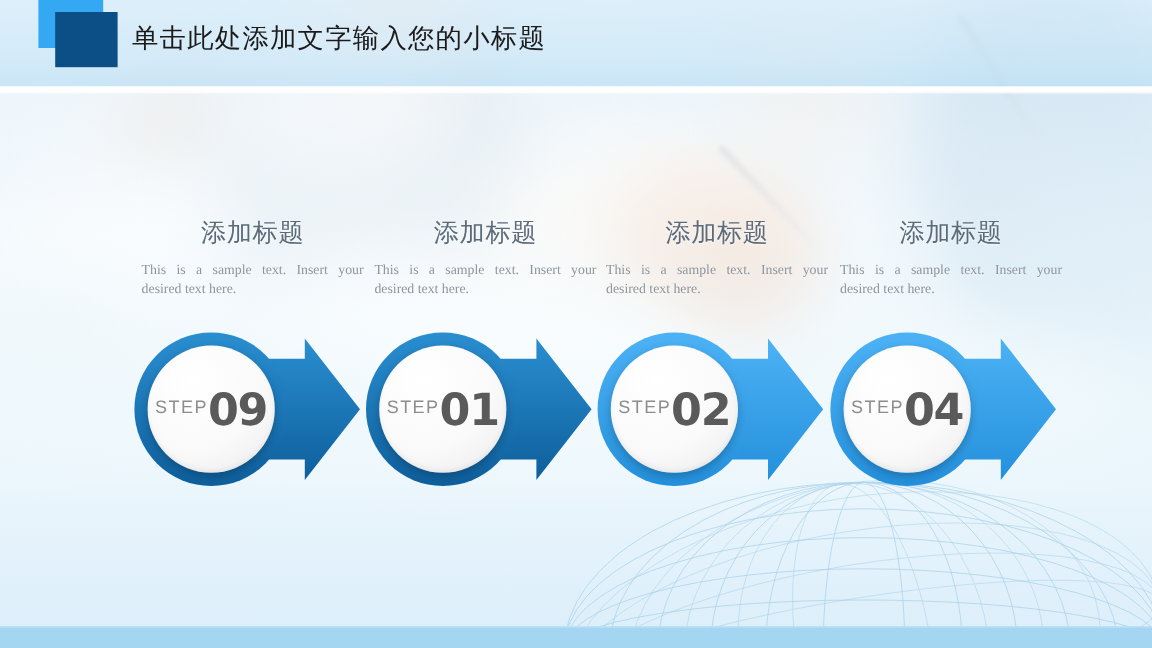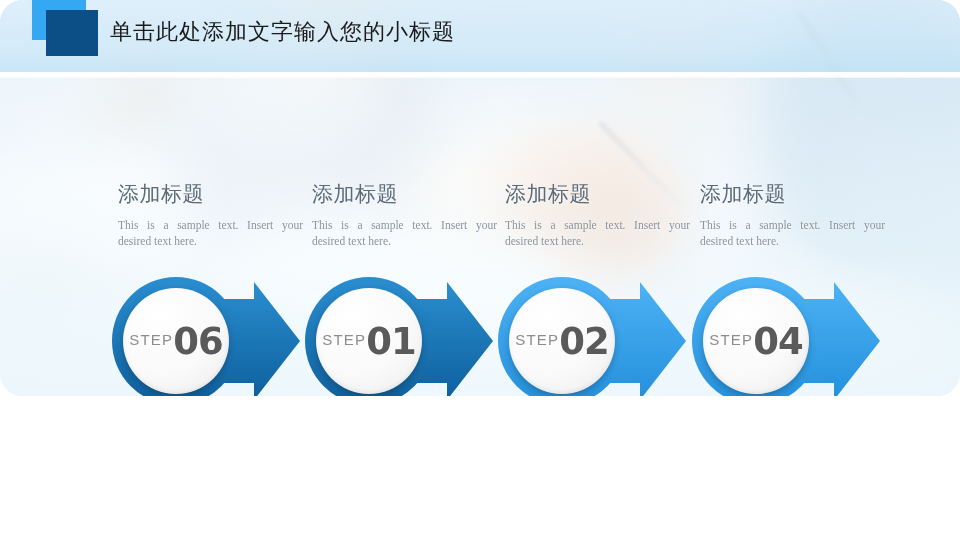--- a/index.html
+++ b/index.html
@@ -8,24 +8,23 @@
     padding: 0;
     background: #ffffff;
   }
   body {
     font-family: "Liberation Sans", sans-serif;
   }
 
   .slide {
     position: relative;
     width: 960px;
-    height: 396px;
+    height: 540px;
     overflow: hidden;
     background: #e8f4fb;
-    border-radius: 23px;
   }
 
   
   .photo {
     position: absolute;
     left: 0; top: 0;
     width: 960px;
     height: 470px;
     overflow: hidden;
   }
@@ -127,20 +126,21 @@
     position: absolute;
     width: 185px;
   }
   .col-title {
     font-size: 21px;
     color: #5b6b7a;
     font-family: "DejaVu Sans", "Liberation Sans", sans-serif;
     letter-spacing: .5px;
     margin: 0 0 9px 0;
     text-shadow: 0 1px 2px rgba(255,255,255,.75);
+    text-align: center;
   }
   .col-body {
     font-size: 11.5px;
     line-height: 16px;
     color: #8d949c;
     font-family: Liberation Serif, serif;
     text-align: justify;
     text-shadow: 0 1px 2px rgba(255,255,255,.6);
   }
 
@@ -311,21 +311,21 @@
               <stop offset="0%" stop-color="#2a8ed0"></stop>
               <stop offset="100%" stop-color="#0e5f9c"></stop>
             </linearGradient>
           </defs>
           <path d="M72 23 L150 23 L150 6 L196 65 L150 124 L150 107 L72 107 Z" fill="url(#g1)"></path>
           <circle cx="72" cy="65" r="64" fill="url(#g1)"></circle>
         </svg>
       </div>
       <div class="step-circle">
         <div class="step-label">STEP</div>
-        <div class="step-num">06</div>
+        <div class="step-num">09</div>
       </div>
     </div>
 
     <div class="step" style="left:297px;">
       <div class="arrow-wrap">
         <svg width="230" height="130" viewBox="0 0 230 130">
           <defs>
             <linearGradient id="g2" x1="0" y1="0" x2="0" y2="1">
               <stop offset="0%" stop-color="#2a8ed0"></stop>
               <stop offset="100%" stop-color="#0e5f9c"></stop>

